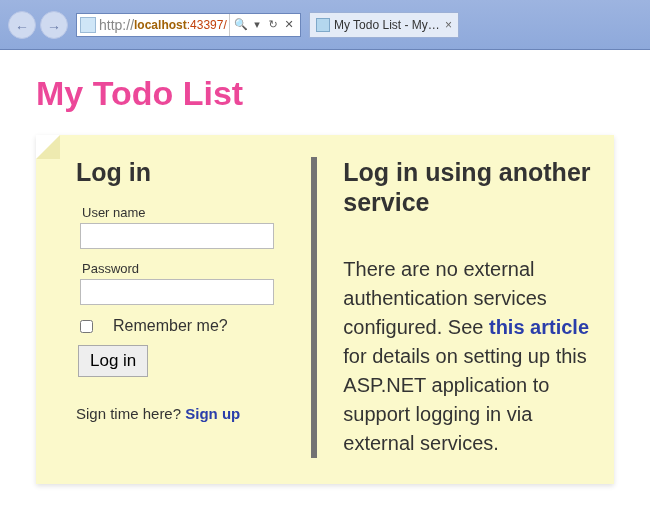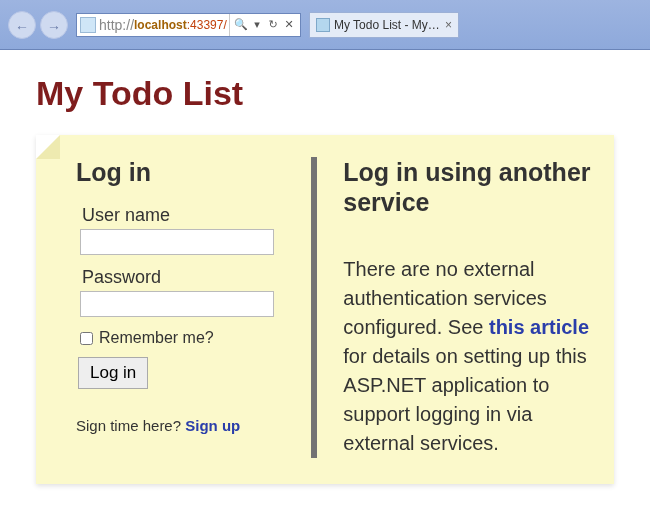--- a/index.html
+++ b/index.html
@@ -101,21 +101,21 @@
     .tab .tab-title { white-space: nowrap; overflow: hidden; text-overflow: ellipsis; flex: 1; }
     .tab .tab-close { color: #666; font-size: 12px; }
 
     
     .page {
       padding: 24px 36px;
     }
     h1.page-title {
       font-size: 34px;
       font-weight: bold;
-      color: #7f1d1d;
+      color: #ec4899;
       margin-bottom: 22px;
     }
     .card {
       background: #fbf9cb;
       position: relative;
       padding: 22px 10px 26px 26px;
       display: flex;
       box-shadow: 0 2px 5px rgba(0,0,0,0.12);
       min-height: 340px;
     }
@@ -139,40 +139,40 @@
     h2.section-title {
       font-size: 25px;
       font-weight: bold;
       color: #333;
       margin-bottom: 18px;
       line-height: 1.2;
     }
     .field { margin-bottom: 12px; }
     .field label {
       display: block;
-      font-size: 18px;
+      font-size: 13px;
       color: #333;
       margin-bottom: 3px;
       margin-left: 6px;
     }
     .field input[type="text"],
     .field input[type="password"] {
       width: 194px;
       height: 26px;
       border: 1px solid #bbb;
       background: #fff;
       font-size: 14px;
       padding: 2px 4px;
       font-family: inherit;
       margin-left: 4px;
     }
     .remember {
       display: flex;
       align-items: center;
-      gap: 6px;
+      gap: 20px;
       font-size: 16px;
       color: #333;
       margin: 8px 0 10px 4px;
     }
     .remember input { width: 13px; height: 13px; }
     .login-btn {
       background: #eee;
       border: 1px solid #aaa;
       padding: 5px 11px;
       font-size: 17px;

